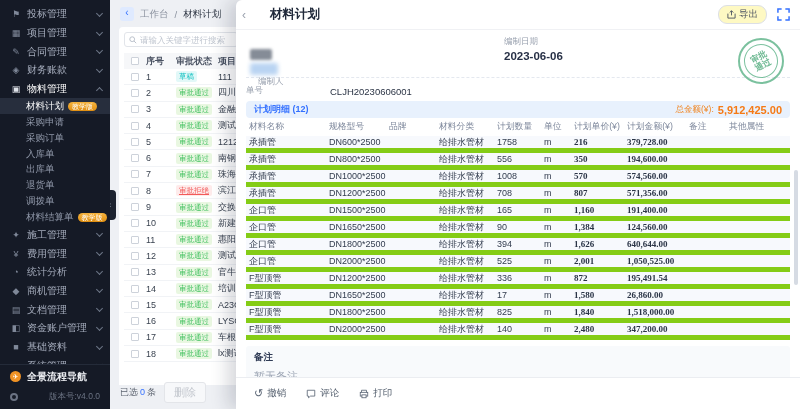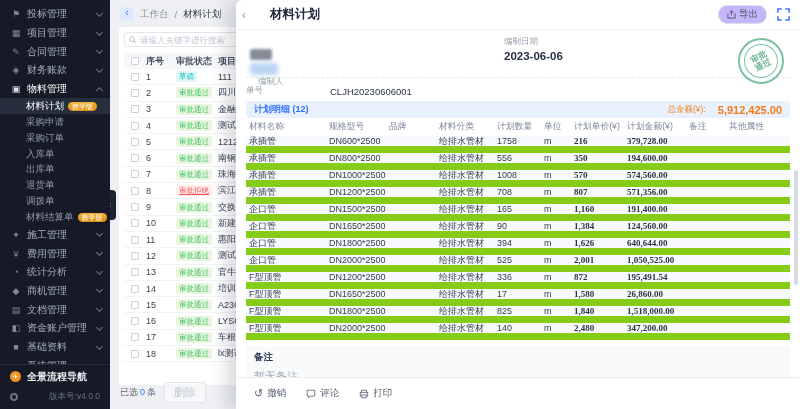--- a/index.html
+++ b/index.html
@@ -50,43 +50,43 @@
   .lp-footer { position:absolute; left:10px; bottom:6px; display:flex; align-items:center; gap:8px; font-size:9px; color:#5f6672; }
   .lp-footer b { color:#3370ff; font-weight:normal; padding:0 2px; }
   .del-btn { border:1px solid #e3e5e9; background:#f7f8fa; color:#c2c6cd; border-radius:3px; font-size:11px; padding:2px 9px; cursor:not-allowed; }
 
   
   .detail { position:absolute; left:236px; top:0; width:564px; height:409px; background:#fff; border-radius:6px 0 0 0; box-shadow:-8px 0 18px rgba(25,35,55,.18); z-index:3; display:flex; flex-direction:column; }
   .d-header { height:30px; flex:none; display:flex; align-items:center; padding:0 10px 0 6px; border-bottom:1px solid #f0f1f4; }
   .d-back { color:#9aa1ad; font-size:12px; cursor:pointer; width:12px; }
   .d-title { font-size:12.5px; font-weight:bold; color:#20293a; margin-left:16px; }
   .d-sp { flex:1; }
-  .export-btn { display:flex; align-items:center; gap:3px; border:1px solid #dcdfe6; border-radius:9px; padding:2px 8px; font-size:9.5px; color:#4a5160; cursor:pointer; background:#c4b5fd; }
+  .export-btn { display:flex; align-items:center; gap:3px; border:1px solid #dcdfe6; border-radius:9px; padding:2px 8px; font-size:9.5px; color:#4a5160; cursor:pointer; background:#fef9c3; }
   .expand-btn { margin-left:10px; cursor:pointer; display:flex; }
   .d-body { flex:1; padding:4px 10px 0; position:relative; overflow:hidden; }
   .info-sec { position:relative; height:44px; border-bottom:1px dashed #e4e8ef; }
   .f-label { font-size:8.5px; color:#98a0ae; }
   .creator { position:absolute; left:12px; top:4px;margin-top:38px; }
   .blur-grey { position:absolute; left:4px; top:15px; width:22px; height:11px; background:#858c97; border-radius:2px; filter:blur(1.5px); }
   .blur-blue { position:absolute; left:4px; top:29px; width:28px; height:12px; background:#b9d4f2; border-radius:2px; filter:blur(2px); }
   .date-f { position:absolute; left:258px; top:2px; }
   .date-v { font-size:11.5px; font-weight:bold; color:#273046; margin-top:2px; }
   .seal { position:absolute; top:8px; right:16px; width:46px; height:46px; border:2px solid #5bb287; border-radius:50%; opacity:.8; display:flex; align-items:center; justify-content:center; z-index:4; background:rgba(255,255,255,.15); }
   .seal-inner { width:34px; height:34px; border:1px solid #5bb287; border-radius:50%; display:flex; flex-direction:column; align-items:center; justify-content:center; transform:rotate(-28deg); color:#4aa878; font-size:8.5px; font-weight:bold; line-height:1.1; }
   .order-row { display:flex; align-items:center; height:20px; margin-top:3px; font-size:9.5px; }
   .order-row .f-label { width:84px; }
   .order-val { color:#2a3344; }
   .sum-bar { height:17px; background:#e8f1fd; border-radius:4px; display:flex; align-items:center; padding:0 8px; }
   .sum-left { font-size:9px; color:#3370ff; font-weight:bold; }
-  .sum-right { margin-left:auto; display:flex; align-items:flex-start; gap:12px; }
+  .sum-right { margin-left:auto; display:flex; align-items:flex-start; gap:4px; }
   .total-label { font-size:8.5px; color:#f0831e; }
   .total-val { font-size:11px; font-weight:bold; color:#f57a16; }
   .d-grid { display:grid; grid-template-columns:80px 60px 50px 58px 47px 30px 53px 62px 40px 1fr; align-items:center; padding:0 3px; }
   .d-thead { height:18px; font-size:8.8px; color:#7e889c; }
-  .d-row { height:17px; font-size:9px; color:#323c4e; background:#f7f9fd; border-bottom:7px solid #84cc16; }
+  .d-row { height:17px; font-size:9px; color:#323c4e; background:#f7f9fd; border-bottom:5px solid #84cc16; }
   .d-row .num-b { font-weight:bold; color:#2a3446;font-family:Liberation Serif, serif; }
   .d-cell { white-space:nowrap; overflow:hidden; }
   .remark-sec { margin-top:6px; background:#f8fafc; border-radius:3px; padding:5px 8px 7px; }
   .remark-label { font-size:9.5px; font-weight:bold; color:#2f3b55; }
   .remark-val { font-size:11px; color:#9aa3b2; margin-top:5px; }
   .v-scroll { position:absolute; right:2px; top:140px; width:4px; height:115px; background:#d6dbe3; border-radius:2px; cursor:pointer; }
   .d-footer { height:32px; flex:none; border-top:1px solid #ebedf1; display:flex; align-items:center; gap:20px; padding:0 18px; }
   .foot-btn { display:flex; align-items:center; gap:4px; font-size:9.5px; color:#515c6b; cursor:pointer; }
   .foot-btn .ic { font-size:11px; color:#5a6575; display:flex; }
 </style>

